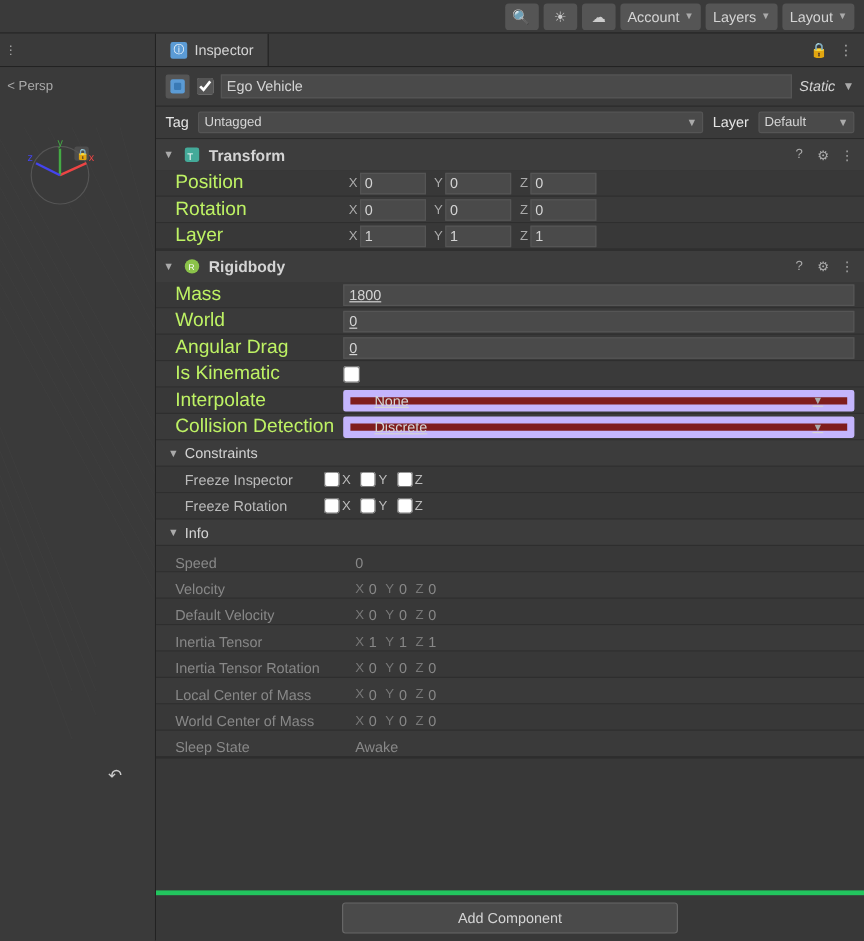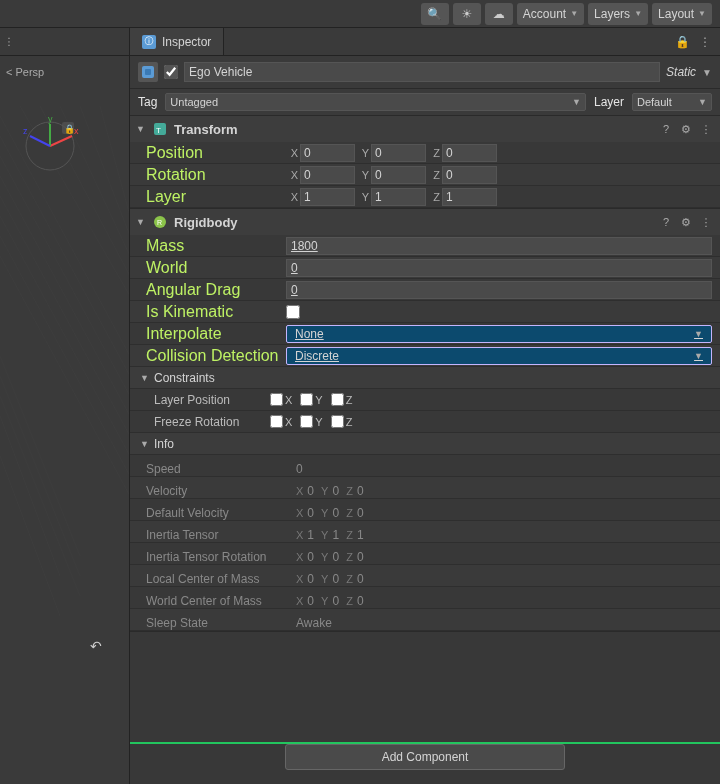--- a/index.html
+++ b/index.html
@@ -300,25 +300,25 @@
       border: 1px solid #555;
       color: #d4d4d4;
       font-size: 12px;
       padding: 0 3px;
       width: 55px;
     }
 
     .dropdown-field {
       flex: 1;
       height: 18px;
-      background: #0c4a6e;
-      border: 1px solid #c4b5fd;
-      color: #d4d4d4;
-      font-size: 12px;
-      padding: 0 8px;
+      background: #7f1d1d;
+      border: 6px solid #c4b5fd;
+      color: #d4d4d4;
+      font-size: 12px;
+      padding: 0 20px;
       display: flex;
       align-items: center;
       justify-content: space-between;
       border-radius: 2px;
       cursor: pointer;
     }
 
     
     .prop-checkbox {
       width: 14px; height: 14px;
@@ -399,23 +399,23 @@
       gap: 4px;
     }
     .info-xyz-label { color: #777; font-size: 11px; }
     .info-xyz-val { color: #888; font-size: 12px; }
 
     
     .add-component-bar {
       height: 42px;
       background: #383838;
       display: flex;
-      align-items: flex-start;
+      align-items: center;
       justify-content: center;
-      border-top: 2px solid #22c55e;
+      border-top: 4px solid #22c55e;
       flex-shrink: 0;
     }
     .add-component-btn {
       width: 280px;
       height: 26px;
       background: #4a4a4a;
       border: 1px solid #666;
       color: #d4d4d4;
       font-size: 12px;
       cursor: pointer;
@@ -670,21 +670,21 @@
             </div>
           </div>
         </div>
 
         <div class="subsection-header">
           <span class="collapse-arrow">▼</span>
           <span>Constraints</span>
         </div>
 
         <div class="freeze-row">
-          <span class="freeze-label">Layer Position</span>
+          <span class="freeze-label">Freeze Inspector</span>
           <div class="freeze-checks">
             <div class="freeze-item">
               <input type="checkbox" class="freeze-cb" style="">
               <span class="freeze-text">X</span>
             </div>
             <div class="freeze-item">
               <input type="checkbox" class="freeze-cb" style="">
               <span class="freeze-text">Y</span>
             </div>
             <div class="freeze-item">

